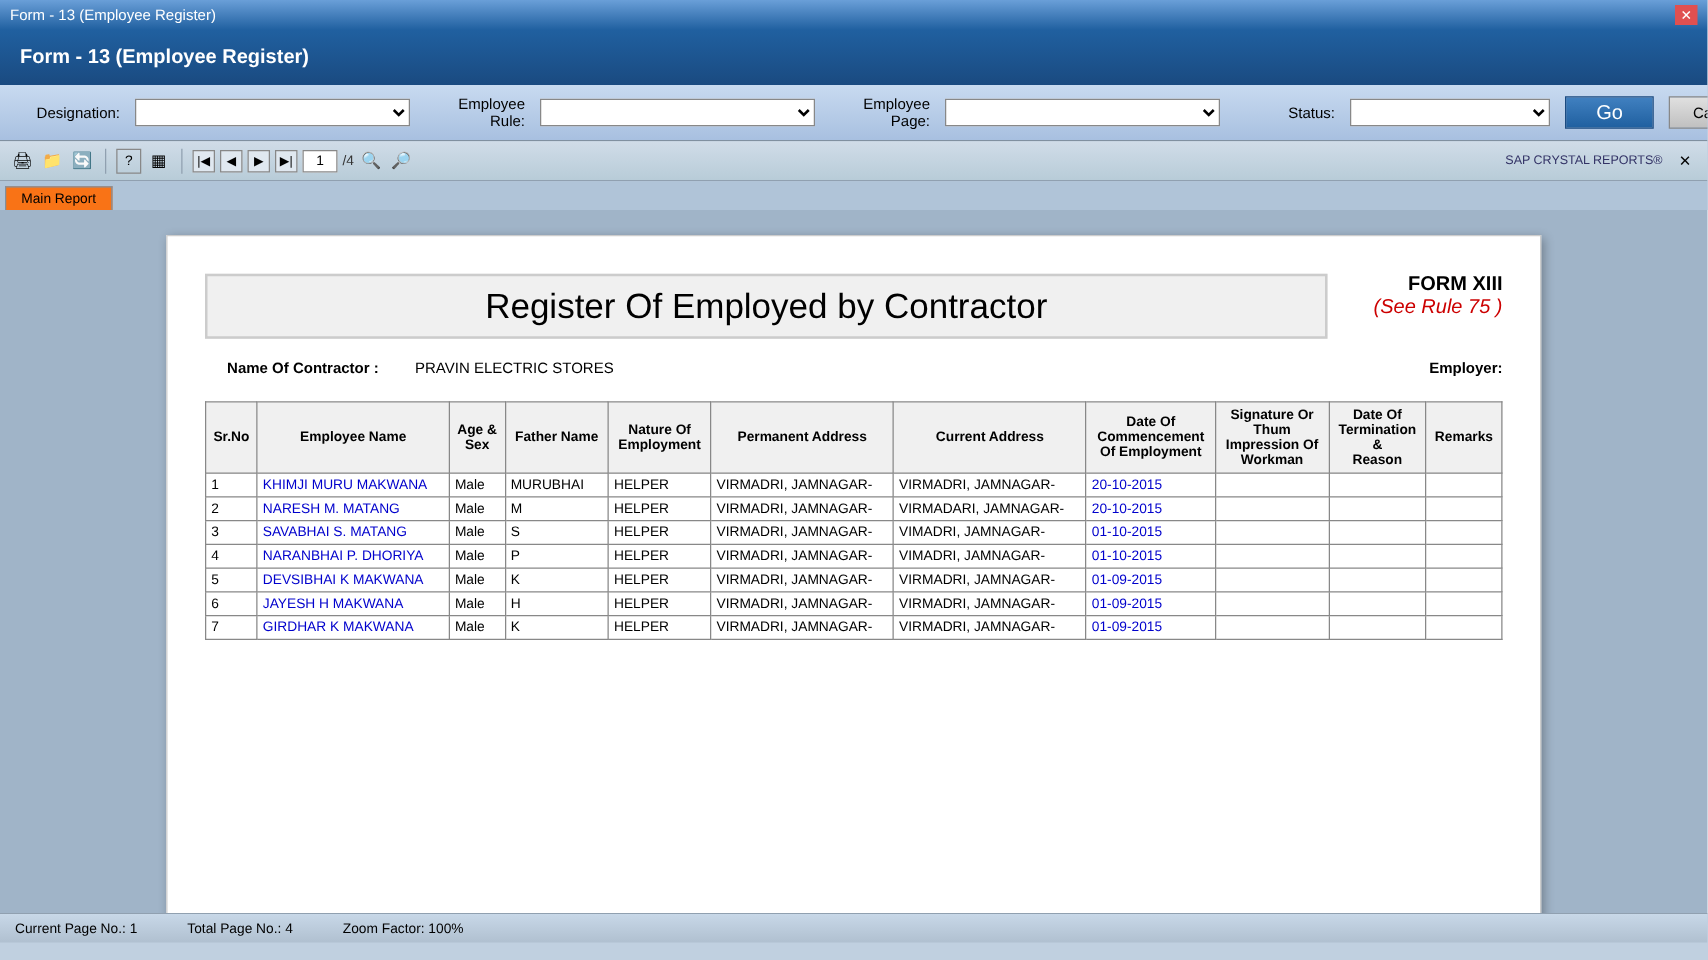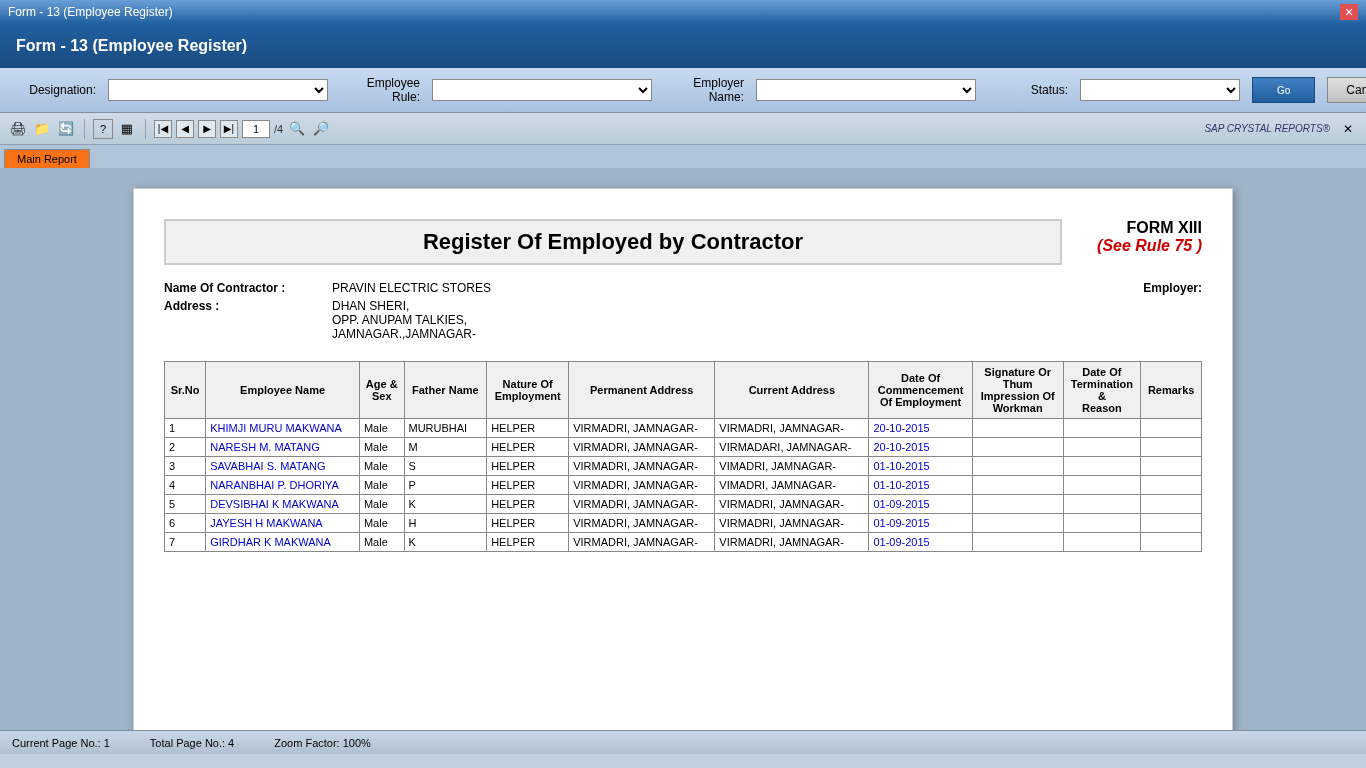--- a/index.html
+++ b/index.html
@@ -66,21 +66,21 @@
       border: 1px solid #888;
       background: white;
       min-width: 220px;
       padding: 0 2px;
     }
     .btn-go {
       background: linear-gradient(to bottom, #4080c0, #2060a0);
       color: white;
       border: 1px solid #1a4a80;
       padding: 4px 24px;
-      font-size: 10px;
+      font-size: 16px;
       cursor: pointer;
       height: 26px;
     }
     .btn-cancel {
       background: linear-gradient(to bottom, #e0e0e0, #c0c0c0);
       color: #000;
       border: 1px solid #888;
       padding: 4px 18px;
       font-size: 12px;
       cursor: pointer;
@@ -127,21 +127,20 @@
       text-align: center;
     }
     .toolbar-page-total {
       font-size: 11px;
       color: #333;
     }
     .sap-crystal {
       margin-left: auto;
       font-size: 10px;
       color: #336;
-      font-style: italic;
     }
 
     
     .tab-bar {
       background: #b0c4d8;
       padding: 4px 4px 0 4px;
       display: flex;
     }
     .tab {
       background: #e8f0f8;
@@ -175,53 +174,53 @@
     }
 
     
     .report-title-row {
       display: flex;
       justify-content: space-between;
       align-items: flex-start;
       margin-bottom: 16px;
     }
     .report-title {
-      font-size: 22px;
-      font-weight: bold;
+      font-size: 28px;
+      font-weight: normal;
       text-align: center;
       flex: 1;
       border: 2px solid #ccc;
       padding: 8px 20px;
       background: #f0f0f0;
     }
     .form-xiii {
       text-align: right;
       font-size: 16px;
       font-weight: bold;
       min-width: 120px;
       margin-left: 20px;
     }
     .form-xiii .see-rule {
       color: #c00;
       font-style: italic;
-      font-weight: bold;
+      font-weight: normal;
     }
 
     .contractor-info {
       margin-bottom: 16px;
     }
     .info-row {
       display: flex;
       font-size: 12px;
       margin-bottom: 4px;
     }
     .info-label {
       font-weight: bold;
       min-width: 160px;
-      text-align: left;
+      text-align: center;
       margin-right: 8px;
     }
     .employer-row {
       display: flex;
       justify-content: space-between;
     }
 
     
     .data-table {
       width: 100%;
@@ -272,21 +271,21 @@
 <div class="app-header">
   <span>Form - 13 (Employee Register)</span>
 </div>
 
 <div class="filter-bar">
   <div class="filter-row">
     <span class="filter-label">Designation:</span>
     <select class="filter-select"></select>
     <span class="filter-label">Employee Rule:</span>
     <select class="filter-select"></select>
-    <span class="filter-label">Employer Name:</span>
+    <span class="filter-label">Employee Page:</span>
     <select class="filter-select"></select>
     <span class="filter-label">Status:</span>
     <select class="filter-select" style="min-width:160px;"></select>
     <button class="btn-go">Go</button>
     <button class="btn-cancel">Cancel</button>
   </div>
 </div>
 
 <div class="toolbar">
   <div class="toolbar-icon">🖨</div>
@@ -326,28 +325,20 @@
         <div class="see-rule">(See Rule 75 )</div>
       </div>
     </div>
 
     <div class="contractor-info">
       <div class="employer-row">
         <div>
           <div class="info-row">
             <span class="info-label">Name Of Contractor&nbsp;:&nbsp;</span>
             <span>PRAVIN ELECTRIC STORES</span>
-          </div>
-          <div class="info-row">
-            <span class="info-label">Address&nbsp;:&nbsp;</span>
-            <span>
-              <span>DHAN SHERI,</span><br>
-              <span>OPP. ANUPAM TALKIES,</span><br>
-              <span>JAMNAGAR.,JAMNAGAR-</span>
-            </span>
           </div>
         </div>
         <div style="padding-top:0;">
           <span style="font-weight:bold;">Employer:</span>
         </div>
       </div>
     </div>
 
     <table class="data-table">
       <thead>

